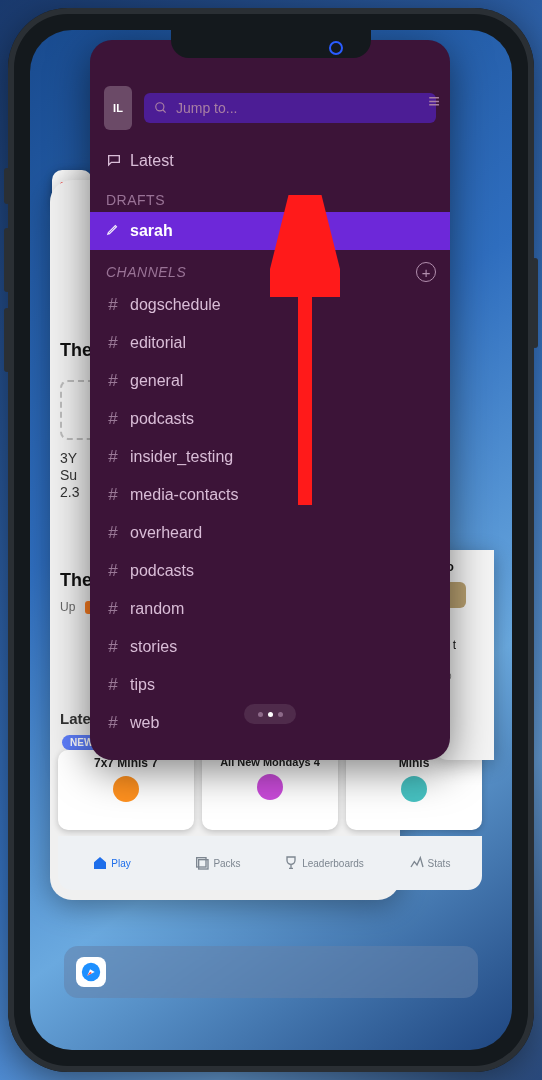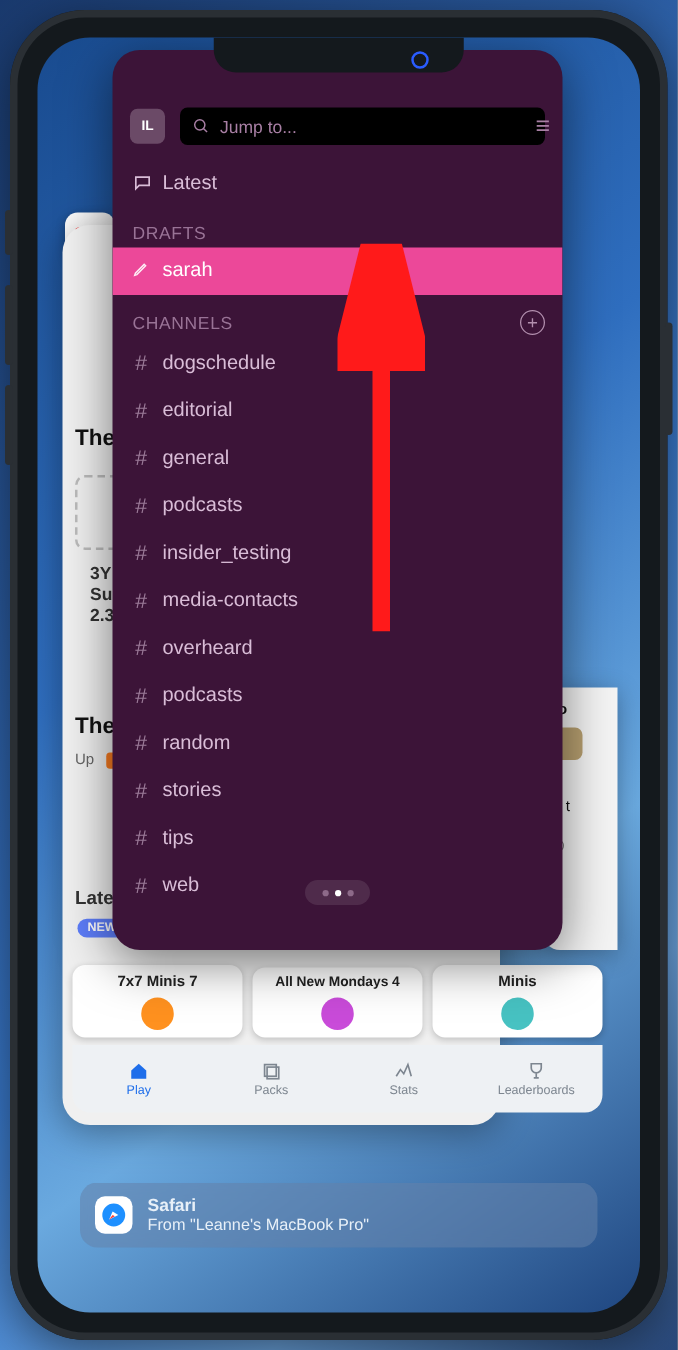--- a/index.html
+++ b/index.html
@@ -13,49 +13,49 @@
 .side-btn{position:absolute;background:#2a2f34;border-radius:4px;}
 .sb1{left:-4px;top:160px;width:6px;height:36px;}
 .sb2{left:-4px;top:220px;width:6px;height:64px;}
 .sb3{left:-4px;top:300px;width:6px;height:64px;}
 .sb4{right:-4px;top:250px;width:6px;height:90px;}
 
 
 .card-back { position:absolute; left:20px; top:150px; width:350px; height:720px; border-radius:22px; background:#f0f0f0; box-shadow:0 6px 30px rgba(0,0,0,.35); filter:saturate(.95); overflow:hidden; }
 .cb-title { position:absolute; left:10px; top:160px; font-weight:700; font-size:18px; color:#111; }
 .cb-dash { position:absolute; left:10px; top:200px; width:330px; height:60px; border:2px dashed #bbb; border-radius:8px; }
-.cb-clue { position:absolute; left:22px; top:270px; font-size:14px; color:#333; line-height:1.2;font-weight:bold; }
+.cb-clue { position:absolute; left:10px; top:270px; font-size:14px; color:#333; line-height:1.2; }
 .cb-title2 { position:absolute; left:10px; top:390px; font-weight:700; font-size:18px; color:#111; }
 .cb-up { position:absolute; left:10px; top:420px; font-size:12px; color:#666; }
 .cb-new { display:inline-block; background:#e73; color:#fff; font-size:10px; font-weight:700; padding:1px 6px; border-radius:3px; margin-left:6px; }
 .cb-latest { position:absolute; left:10px; top:530px; font-weight:600; font-size:15px; color:#333; }
 .cb-newpill { position:absolute; left:12px; top:555px; background:#5b7dff; color:#fff; font-size:10px; font-weight:700; padding:2px 8px; border-radius:9px; }
-.pack-row{position:absolute;left:28px;top:720px;right:30px;height:80px;display:flex;gap:8px;align-items:flex-end;}
+.pack-row{position:absolute;left:28px;top:720px;right:30px;height:80px;display:flex;gap:8px;}
 .pack{flex:1;background:#fff;border-radius:10px;box-shadow:0 2px 6px rgba(0,0,0,.2);display:flex;flex-direction:column;align-items:center;justify-content:flex-start;padding:6px 2px;font-size:12px;font-weight:600;color:#222;text-align:center;white-space:nowrap;overflow:hidden;}
 .pack .ico{margin-top:6px;width:26px;height:26px;border-radius:50%;}
 .ic1{background:#ff911f;} .ic2{background:#c94bd9;} .ic3{background:#47c2c2;}
 .tabbar{position:absolute;left:28px;right:30px;top:806px;height:54px;background:#eef1f4;border-radius:0 0 14px 14px;display:flex;}
-.tbitem{flex:1;display:flex;flex-direction:column;align-items:center;justify-content:center;gap:2px;font-size:10px;color:#7d8690;position:relative;}
+.tbitem{flex:1;display:flex;flex-direction:row;align-items:center;justify-content:center;gap:2px;font-size:10px;color:#7d8690;position:relative;}
 .tbitem.active{color:#1e6eea;}
 .tbitem.active:before{content:"";position:absolute;inset:4px 8px auto 8px;height:34px;background:#d7e6fb;border-radius:8px;z-index:-1;}
 .tbicon{width:18px;height:16px;}
 
 
 .card-front { position:absolute; left:60px; top:10px; width:360px; height:720px; border-radius:22px; background:#3c1438; box-shadow:0 10px 40px rgba(0,0,0,.5); z-index:10; overflow:hidden; color:#c9a8c6; }
 .sl-top{padding:46px 14px 10px;display:flex;align-items:center;gap:12px;}
-.avatar{width:28px;height:28px;border-radius:6px;background:#6b4a67;color:#fff;font-size:11px;font-weight:600;display:flex;align-items:center;justify-content:center;}
-.search{flex:1;height:30px;background:#000000;border-radius:6px;display:flex;align-items:center;gap:8px;padding:0 10px;color:#a87fa4;font-size:14px;}
+.avatar{width:28px;height:44px;border-radius:6px;background:#6b4a67;color:#fff;font-size:11px;font-weight:600;display:flex;align-items:center;justify-content:center;}
+.search{flex:1;height:30px;background:#4c1d95;border-radius:6px;display:flex;align-items:center;gap:8px;padding:0 10px;color:#a87fa4;font-size:14px;}
 .burger{position:absolute;right:10px;top:50px;color:#a87fa4;font-size:20px;}
 .threads{padding:12px 16px;display:flex;align-items:center;gap:8px;color:#d9bdd7;font-size:16px;}
 .section{padding:10px 16px 4px;font-size:14px;letter-spacing:.5px;color:#997396;}
 .item{padding:9px 16px;display:flex;align-items:center;gap:10px;font-size:16px;color:#d9bdd7;}
 .item .hash{opacity:.6;font-size:17px;width:14px;text-align:center;}
-.draft{background:#ec4899;color:#fff;}
+.draft{background:#6d28d9;color:#fff;font-weight:bold;}
 .draft .hash{opacity:.9;}
-.channels-hdr{display:flex;align-items:center;justify-content:space-between;padding:12px 14px 4px 16px;}
+.channels-hdr{display:flex;align-items:center;justify-content:space-between;padding:12px 14px 4px 16px;font-style:italic;}
 .plus{width:20px;height:20px;border:1.5px solid #b28fae;border-radius:50%;color:#b28fae;display:flex;align-items:center;justify-content:center;font-size:15px;line-height:1;}
 .pager{position:absolute;left:50%;bottom:36px;transform:translateX(-50%);width:52px;height:20px;border-radius:10px;background:#4f2b4b;display:flex;align-items:center;justify-content:center;gap:5px;}
 .pager span{width:5px;height:5px;border-radius:50%;background:#8d6a89;}
 .pager span.act{background:#fff;}
 
 
 .card-right{position:absolute;right:18px;top:520px;width:60px;height:210px;border-radius:14px 0 0 14px;background:#f4f4f4;box-shadow:0 4px 20px rgba(0,0,0,.3);padding:10px 6px;font-size:12px;color:#111;overflow:hidden;}
 .card-right .t{font-weight:700;margin-bottom:8px;}
 
 
@@ -128,29 +128,29 @@
       </div>
       <div class="tbitem">
         <svg class="tbicon icon-svg" viewBox="0 0 24 24">
             <rect x="4" y="4" width="14" height="14" fill="none" stroke="currentColor" stroke-width="2"></rect>
             <rect x="7" y="7" width="14" height="14" fill="none" stroke="currentColor" stroke-width="2"></rect>
           </svg>
         <span>Packs</span>
       </div>
       <div class="tbitem">
         <svg class="tbicon icon-svg" viewBox="0 0 24 24">
+            <path d="M6 3h12v5a6 6 0 01-12 0zM9 20h6M12 14v6" fill="none" stroke="currentColor" stroke-width="2"></path>
+          </svg>
+        <span>Leaderboards</span>
+      </div>
+      <div class="tbitem">
+        <svg class="tbicon icon-svg" viewBox="0 0 24 24">
             <path d="M3 18l5-8 4 5 5-11 4 14" fill="none" stroke="currentColor" stroke-width="2"></path>
           </svg>
         <span>Stats</span>
-      </div>
-      <div class="tbitem">
-        <svg class="tbicon icon-svg" viewBox="0 0 24 24">
-            <path d="M6 3h12v5a6 6 0 01-12 0zM9 20h6M12 14v6" fill="none" stroke="currentColor" stroke-width="2"></path>
-          </svg>
-        <span>Leaderboards</span>
       </div>
     </div>
 
     <div class="card-right">
       <div class="t">To</div>
       <div style="width:26px;height:26px;border-radius:6px;background:#b8a070;margin-bottom:30px"></div>
       <div>Is t</div>
       <div style="margin-top:18px;color:#777">@</div>
     </div>
 
@@ -257,20 +257,16 @@
     </svg>
 
     <div class="handoff">
       <div class="hic">
         <svg viewBox="0 0 24 24">
             <circle cx="12" cy="12" r="10" fill="#1e90ff"></circle>
             <path d="M8 16l3-7 5 3z" fill="#fff"></path>
             <path d="M8 16l5-3-2-1z" fill="#ff3b30"></path>
           </svg>
       </div>
-      <div class="txt">
-        <b>Safari</b><br>
-        <span>From "Leanne's MacBook Pro"</span>
-      </div>
     </div>
 
   </div>
 </div>
 
 </body></html>

